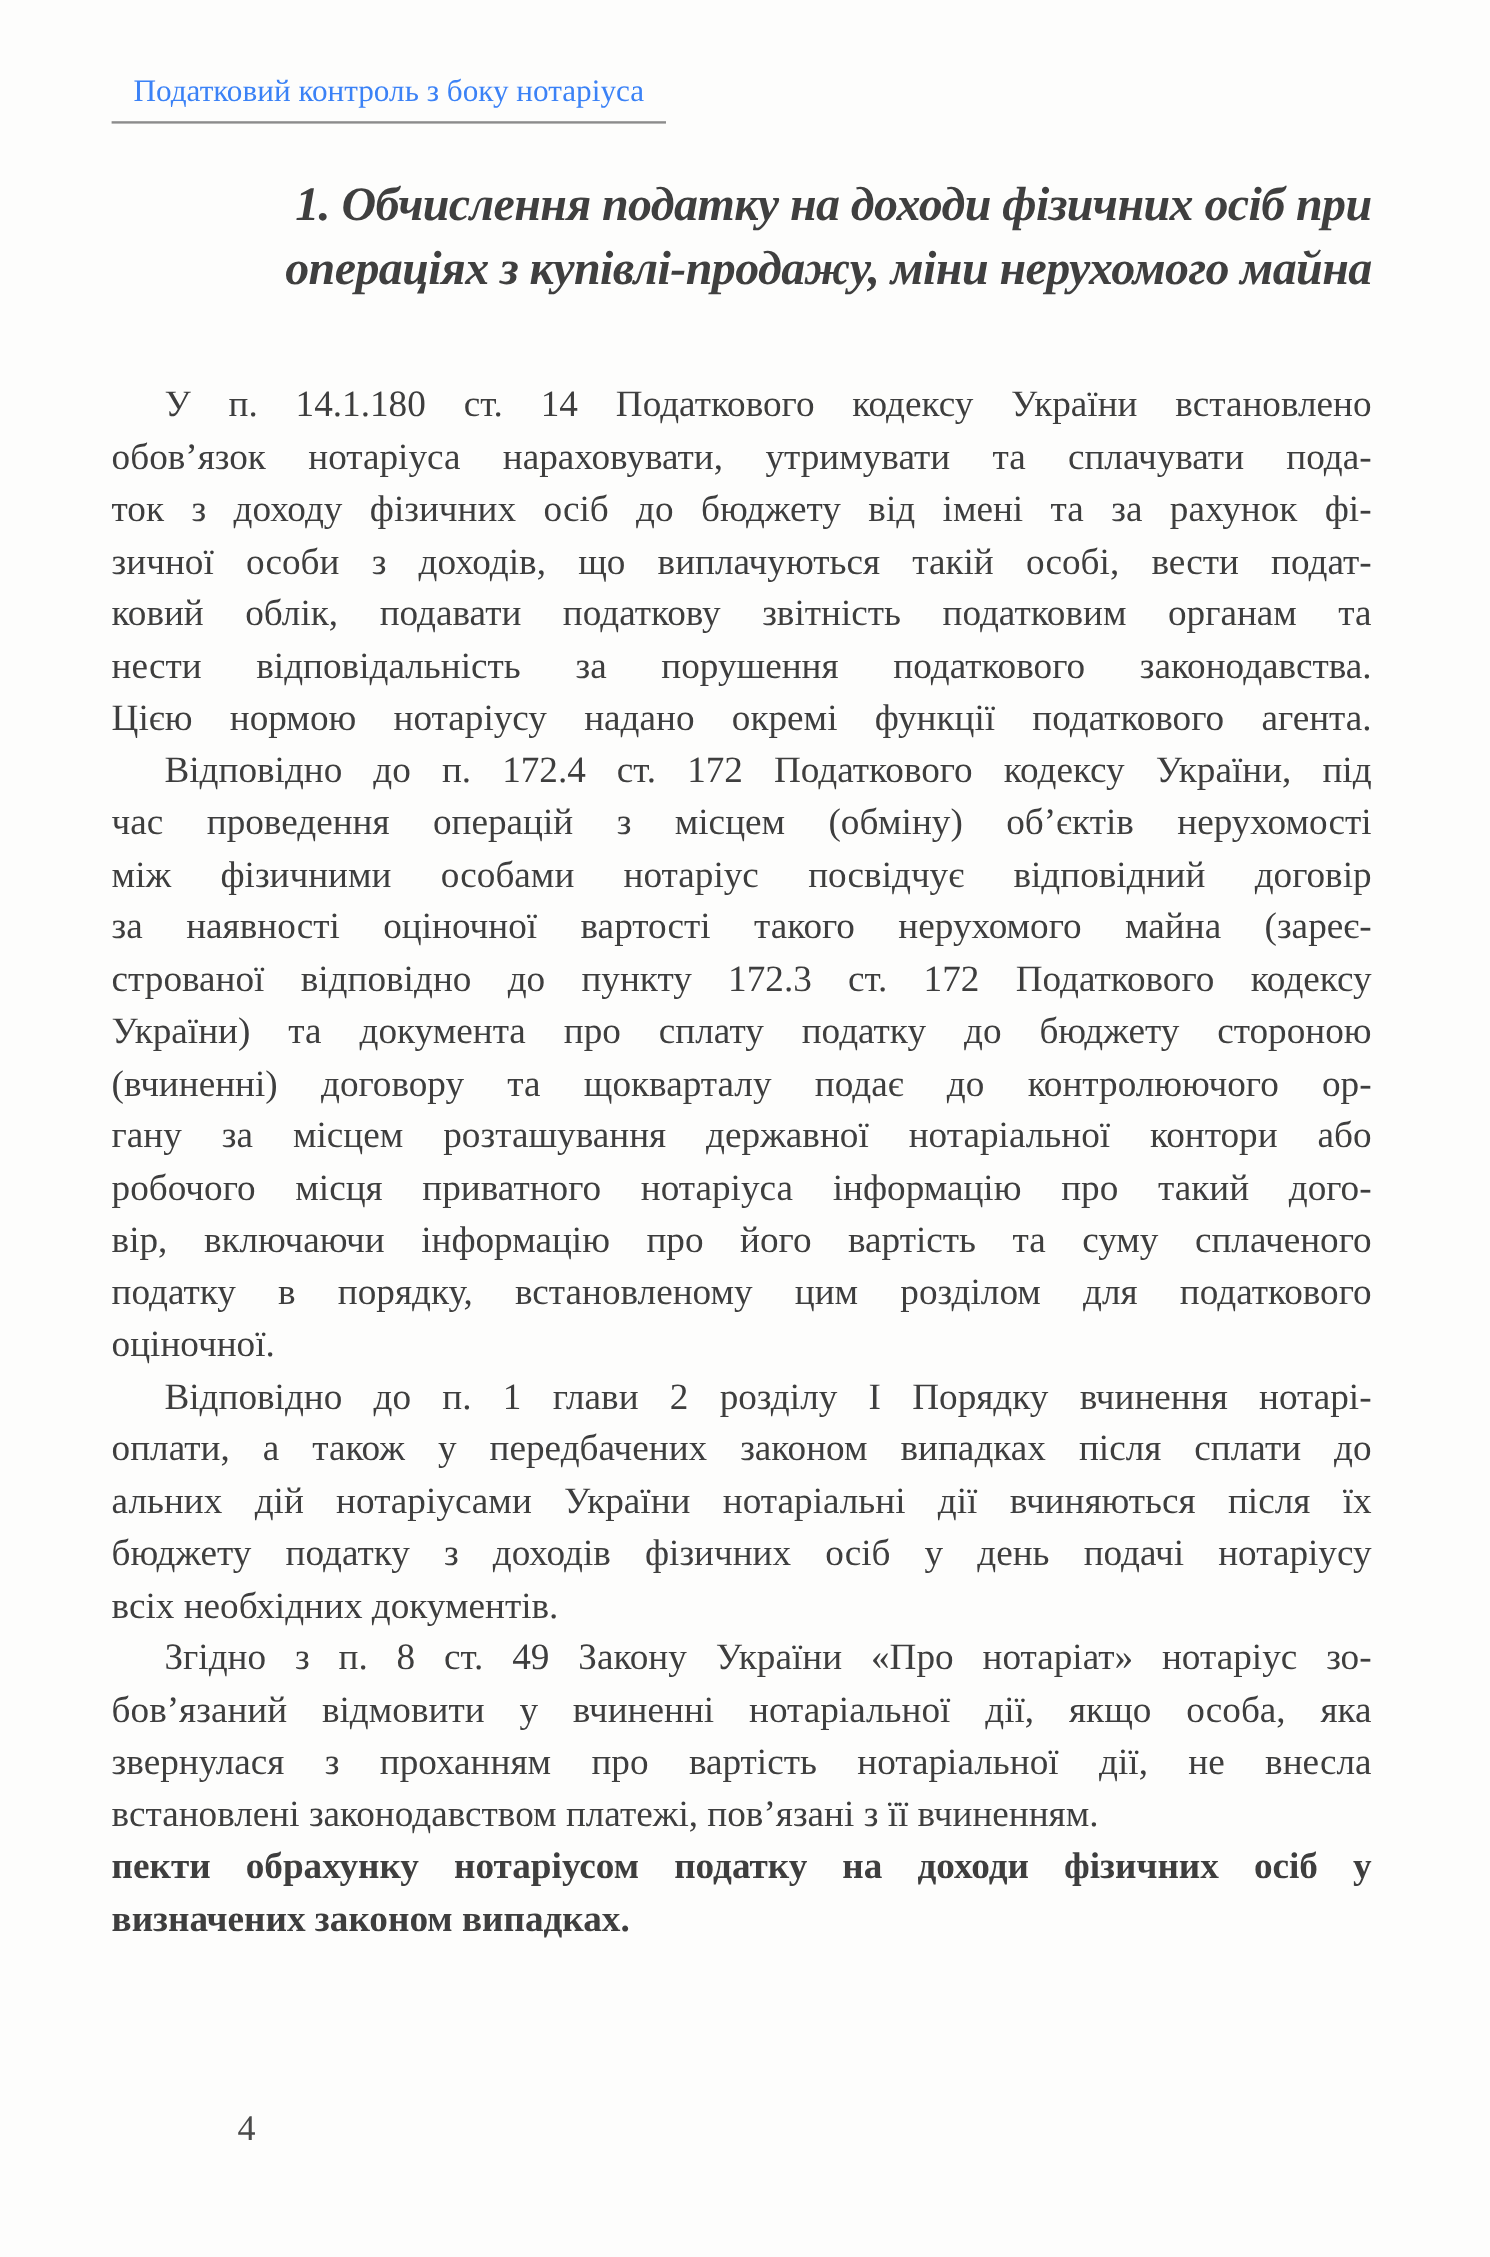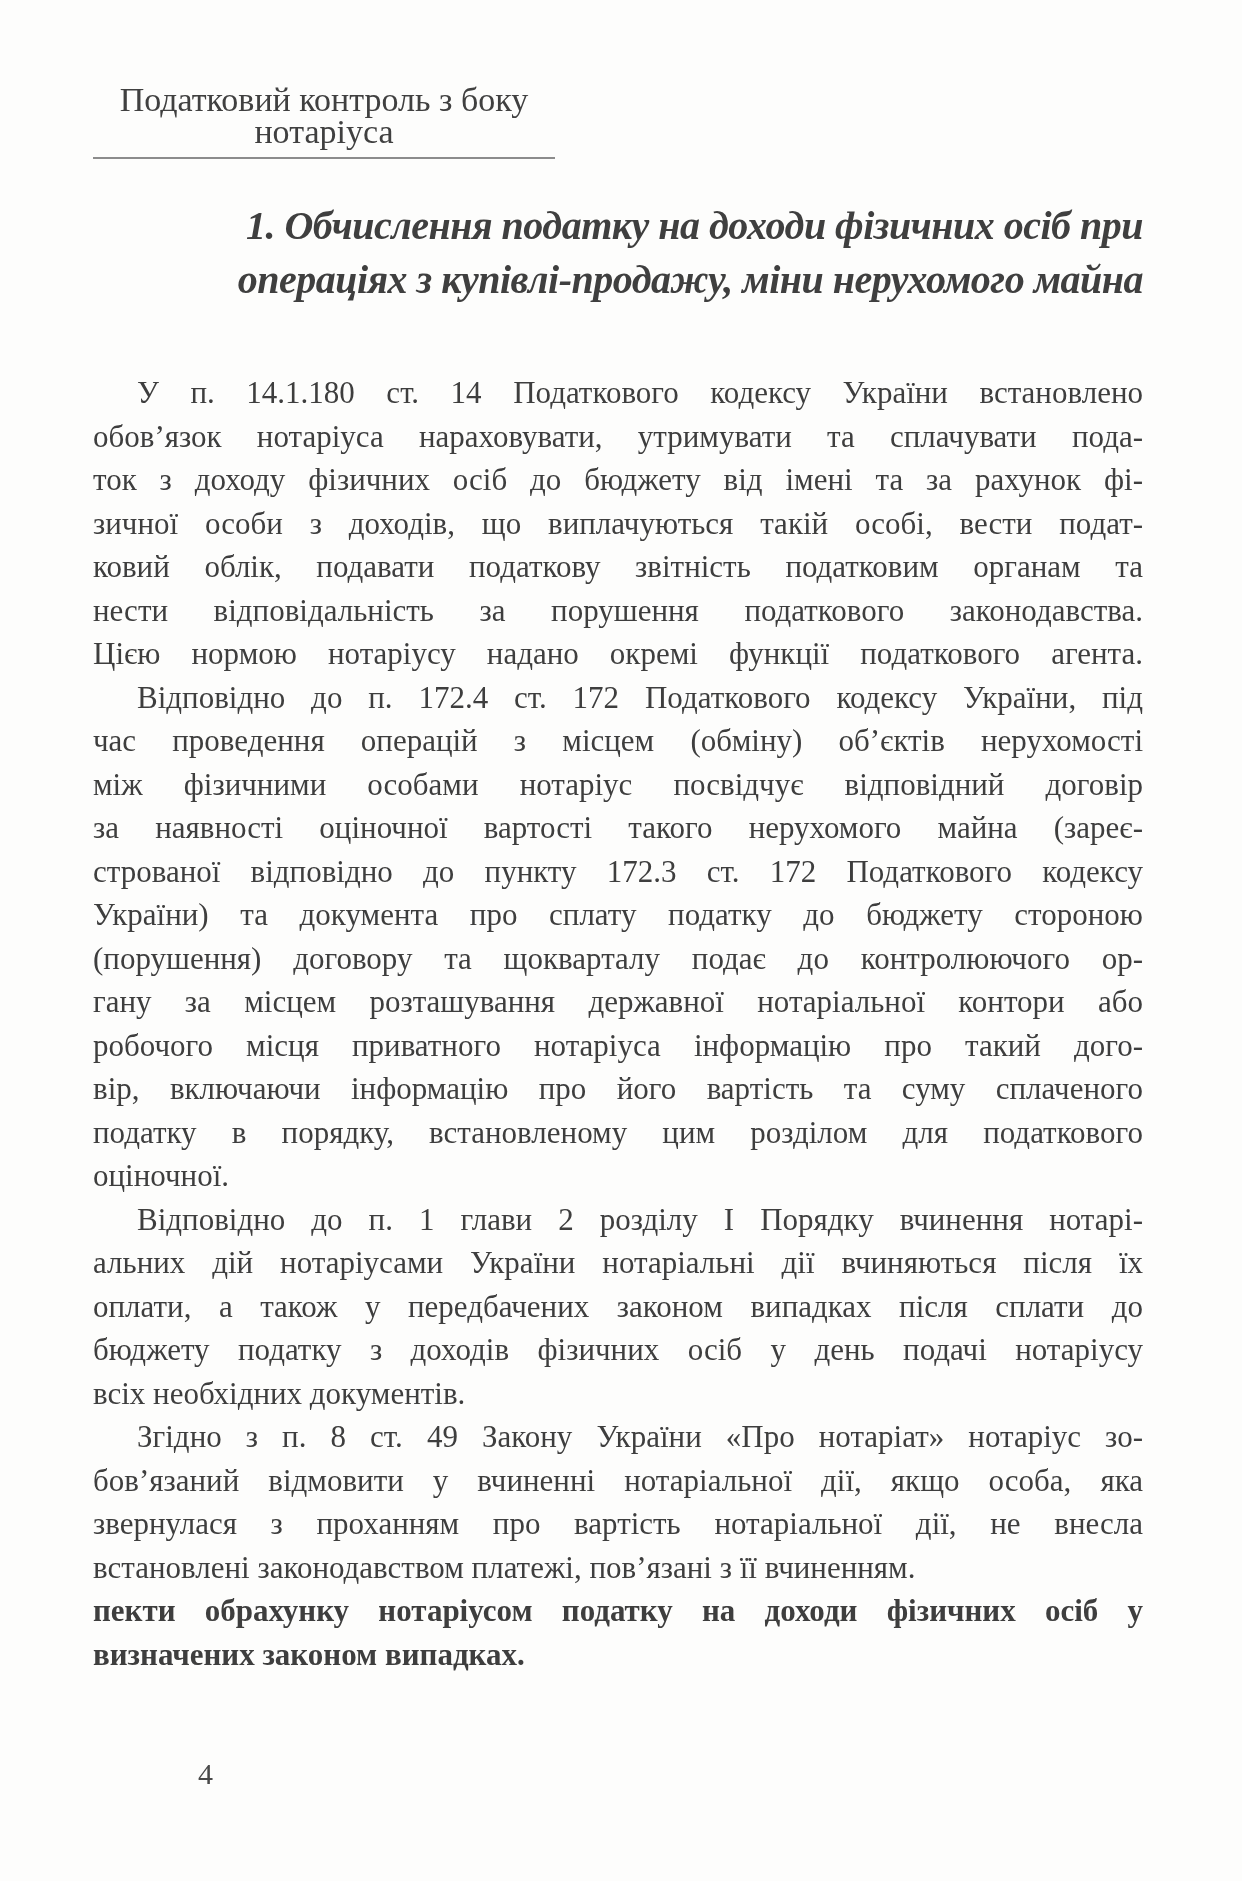--- a/index.html
+++ b/index.html
@@ -12,26 +12,26 @@
     position: relative;
     width: 1242px;
     height: 1881px;
     margin: 0 auto;
     background: #fdfdfc;
     box-sizing: border-box;
     padding: 0 99px 0 93px;
     overflow: hidden;
   }
   .running-head {
-    margin-top: 84px;
+    margin-top: 60px;
     width: 462px;
     text-align: center;
-    font-size: 34px;
+    font-size: 26px;
     line-height: 32px;
-    color: #404040;
+    color: #3b82f6;
     padding-bottom: 9px;
     border-bottom: 2px solid #8c8c8c;
   }
   .title {
     margin: 40px 0 0 0;
     font-size: 40px;
     line-height: 54px;
     font-weight: bold;
     font-style: italic;
     text-align: right;
@@ -97,32 +97,32 @@
       <div class="line j">Цією нормою нотаріусу надано окремі функції податкового агента.</div>
     </div>
 
     <div>
       <div class="line j indent">Відповідно до п. 172.4 ст. 172 Податкового кодексу України, під</div>
       <div class="line j">час проведення операцій з місцем (обміну) об’єктів нерухомості</div>
       <div class="line j">між фізичними особами нотаріус посвідчує відповідний договір</div>
       <div class="line j">за наявності оціночної вартості такого нерухомого майна (зареє-</div>
       <div class="line j">строваної відповідно до пункту 172.3 ст. 172 Податкового кодексу</div>
       <div class="line j">України) та документа про сплату податку до бюджету стороною</div>
-      <div class="line j">(порушення) договору та щокварталу подає до контролюючого ор-</div>
+      <div class="line j">(вчиненні) договору та щокварталу подає до контролюючого ор-</div>
       <div class="line j">гану за місцем розташування державної нотаріальної контори або</div>
       <div class="line j">робочого місця приватного нотаріуса інформацію про такий дого-</div>
       <div class="line j">вір, включаючи інформацію про його вартість та суму сплаченого</div>
       <div class="line j">податку в порядку, встановленому цим розділом для податкового</div>
       <div class="line last">оціночної.</div>
     </div>
 
     <div>
       <div class="line j indent">Відповідно до п. 1 глави 2 розділу І Порядку вчинення нотарі-</div>
+      <div class="line j">оплати, а також у передбачених законом випадках після сплати до</div>
       <div class="line j">альних дій нотаріусами України нотаріальні дії вчиняються після їх</div>
-      <div class="line j">оплати, а також у передбачених законом випадках після сплати до</div>
       <div class="line j">бюджету податку з доходів фізичних осіб у день подачі нотаріусу</div>
       <div class="line last">всіх необхідних документів.</div>
     </div>
 
     <div>
       <div class="line j indent">Згідно з п. 8 ст. 49 Закону України «Про нотаріат» нотаріус зо-</div>
       <div class="line j">бов’язаний відмовити у вчиненні нотаріальної дії, якщо особа, яка</div>
       <div class="line j">звернулася з проханням про вартість нотаріальної дії, не внесла</div>
       <div class="line last">встановлені законодавством платежі, пов’язані з її вчиненням.</div>
     </div>

